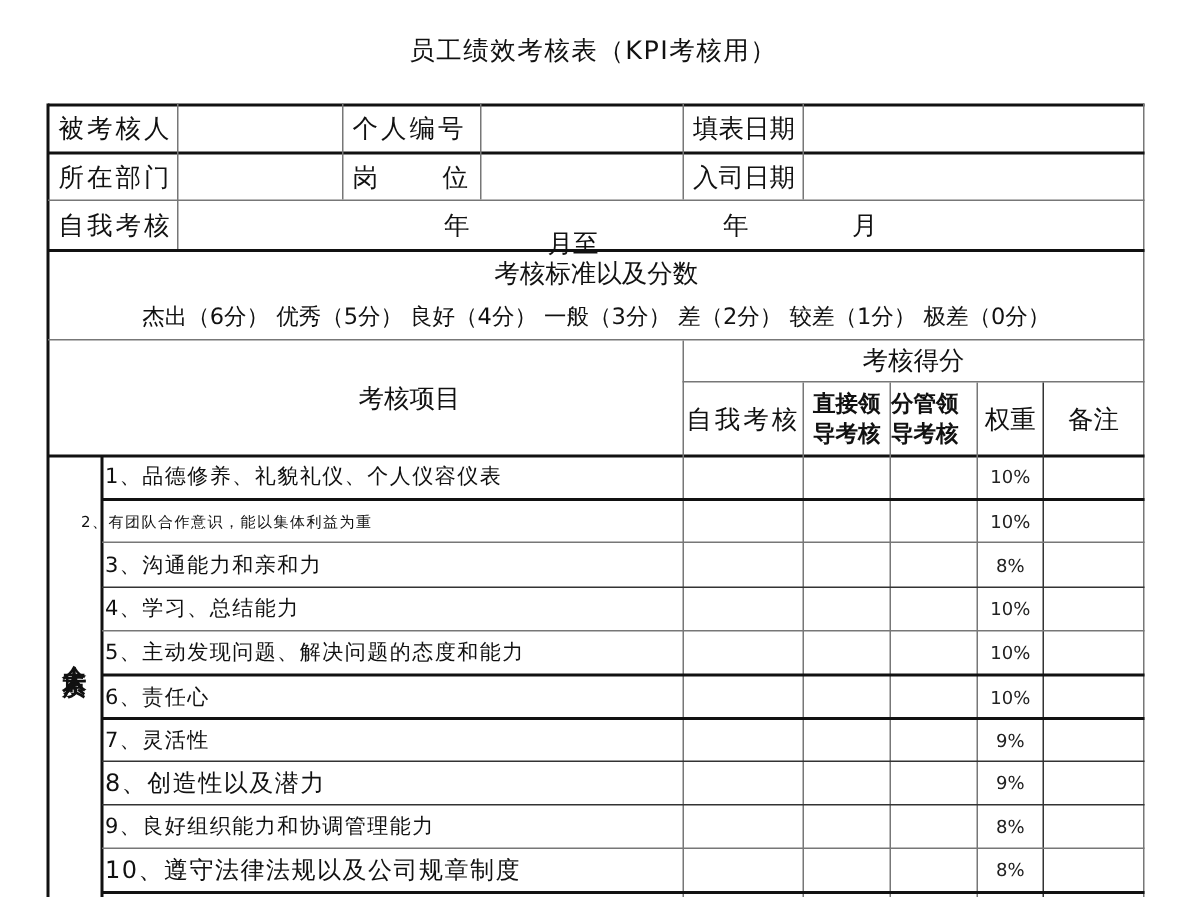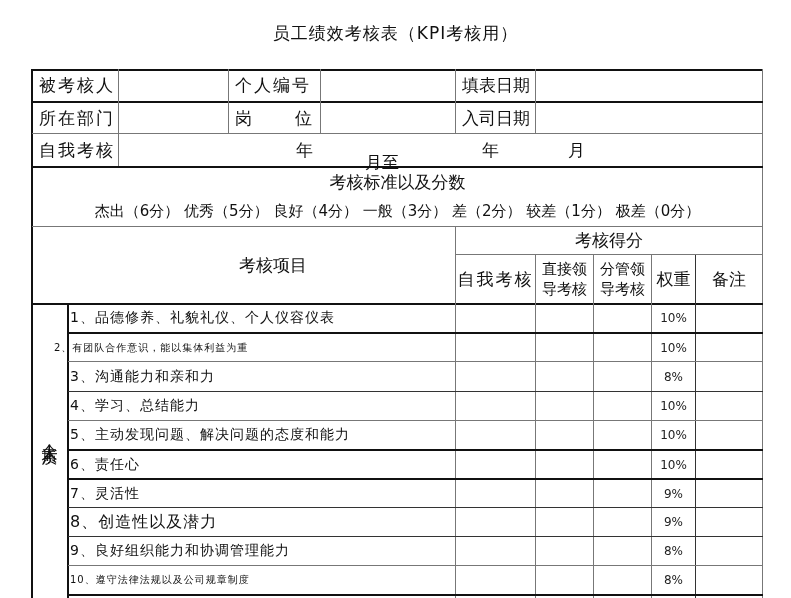--- a/index.html
+++ b/index.html
@@ -1,20 +1,20 @@
 <!DOCTYPE html>
 <html><head>
 <meta charset="utf-8">
 <style>
   html, body { margin:0; padding:0; background:#ffffff; }
   body { width:791px; height:598px; overflow:hidden; position:relative;
          font-family: "DejaVu Sans", "Liberation Sans", sans-serif; color:#111; }
   .title { position:absolute; left:0; top:22px; width:791px; text-align:center;
            font-size:17px; letter-spacing:1px; color:#111; }
-  .abs { position:absolute; box-sizing:border-box; }
+  .abs { position:absolute; box-sizing:border-box;font-weight:bold; }
   .cell { position:absolute; box-sizing:border-box; font-size:17px; display:flex;
           align-items:center; white-space:nowrap; overflow:hidden; }
   .c { justify-content:center; }
   .l { padding-left:6px; }
   .hl { position:absolute; height:0; box-sizing:border-box; }
   .vl { position:absolute; width:0; box-sizing:border-box; }
   .thick { border-top:2px solid #111; }
   .thin { border-top:1px solid #777; }
   .vthick { border-left:2px solid #111; }
   .vthin { border-left:1px solid #777; }
@@ -73,21 +73,21 @@
 <div class="vl vthin" style="left:651px; top:255px; height:343px;"></div>
 <div class="vl" style="left:695px; top:255px; height:343px; border-left:1px solid #333;"></div>
 
 <div class="cell c" style="left:33px; top:227px; width:422px; height:76px;margin-left:29px;">考核项目</div>
 <div class="cell c" style="left:456px; top:227px; width:306px; height:27px;">考核得分</div>
 <div class="cell c spaced" style="left:456px; top:255px; width:79px; height:48px;">自我考核</div>
 <div class="abs" style="left:536px; top:255px; width:57px; height:48px; display:flex; flex-direction:column; justify-content:center; align-items:center; font-size:15px; line-height:20px;">
   <span>直接领</span>
   <span>导考核</span>
 </div>
-<div class="abs" style="left:594px; top:255px; width:57px; height:48px; display:flex; flex-direction:column; justify-content:center; align-items:center; font-size:15px; line-height:20px;">
+<div class="abs" style="left:594px; top:255px; width:57px; height:48px; display:flex; flex-direction:column; justify-content:center; align-items:flex-start; font-size:15px; line-height:20px;">
   <span>分管领</span>
   <span>导考核</span>
 </div>
 <div class="cell c" style="left:652px; top:255px; width:43px; height:48px;">权重</div>
 <div class="cell c" style="left:696px; top:255px; width:66px; height:48px;">备注</div>
 
 <div class="vl vthick" style="left:67px; top:304px; height:294px;"></div>
 <div class="abs vertical" style="left:36px; top:430px; width:26px; height:100px; display:flex; align-items:center;">个人素质</div>
 
 <div class="hl thick" style="left:68px; top:332px; width:695px;"></div>
@@ -121,19 +121,19 @@
 
 <div class="cell" style="left:70px; top:480px; width:385px; height:27px; font-size:14px; letter-spacing:1px;">7、灵活性</div>
 <div class="cell c pct" style="left:652px; top:480px; width:43px; height:27px;">9%</div>
 
 <div class="cell" style="left:70px; top:508px; width:385px; height:28px; font-size:16px; letter-spacing:1px;">8、创造性以及潜力</div>
 <div class="cell c pct" style="left:652px; top:508px; width:43px; height:28px;">9%</div>
 
 <div class="cell" style="left:70px; top:537px; width:385px; height:28px; font-size:14px; letter-spacing:1px;">9、良好组织能力和协调管理能力</div>
 <div class="cell c pct" style="left:652px; top:537px; width:43px; height:28px;">8%</div>
 
-<div class="cell" style="left:70px; top:566px; width:385px; height:28px; font-size:10px; letter-spacing:1px;">10、遵守法律法规以及公司规章制度</div>
+<div class="cell" style="left:70px; top:566px; width:385px; height:28px; font-size:16px; letter-spacing:1px;">10、遵守法律法规以及公司规章制度</div>
 <div class="cell c pct" style="left:652px; top:566px; width:43px; height:28px;">8%</div>
 
 <div class="abs" style="left:456px; top:304px; width:79px; height:290px;"></div>
 <div class="abs" style="left:536px; top:304px; width:57px; height:290px;"></div>
 <div class="abs" style="left:594px; top:304px; width:57px; height:290px;"></div>
 <div class="abs" style="left:696px; top:304px; width:66px; height:290px;"></div>
 
 </body></html>

